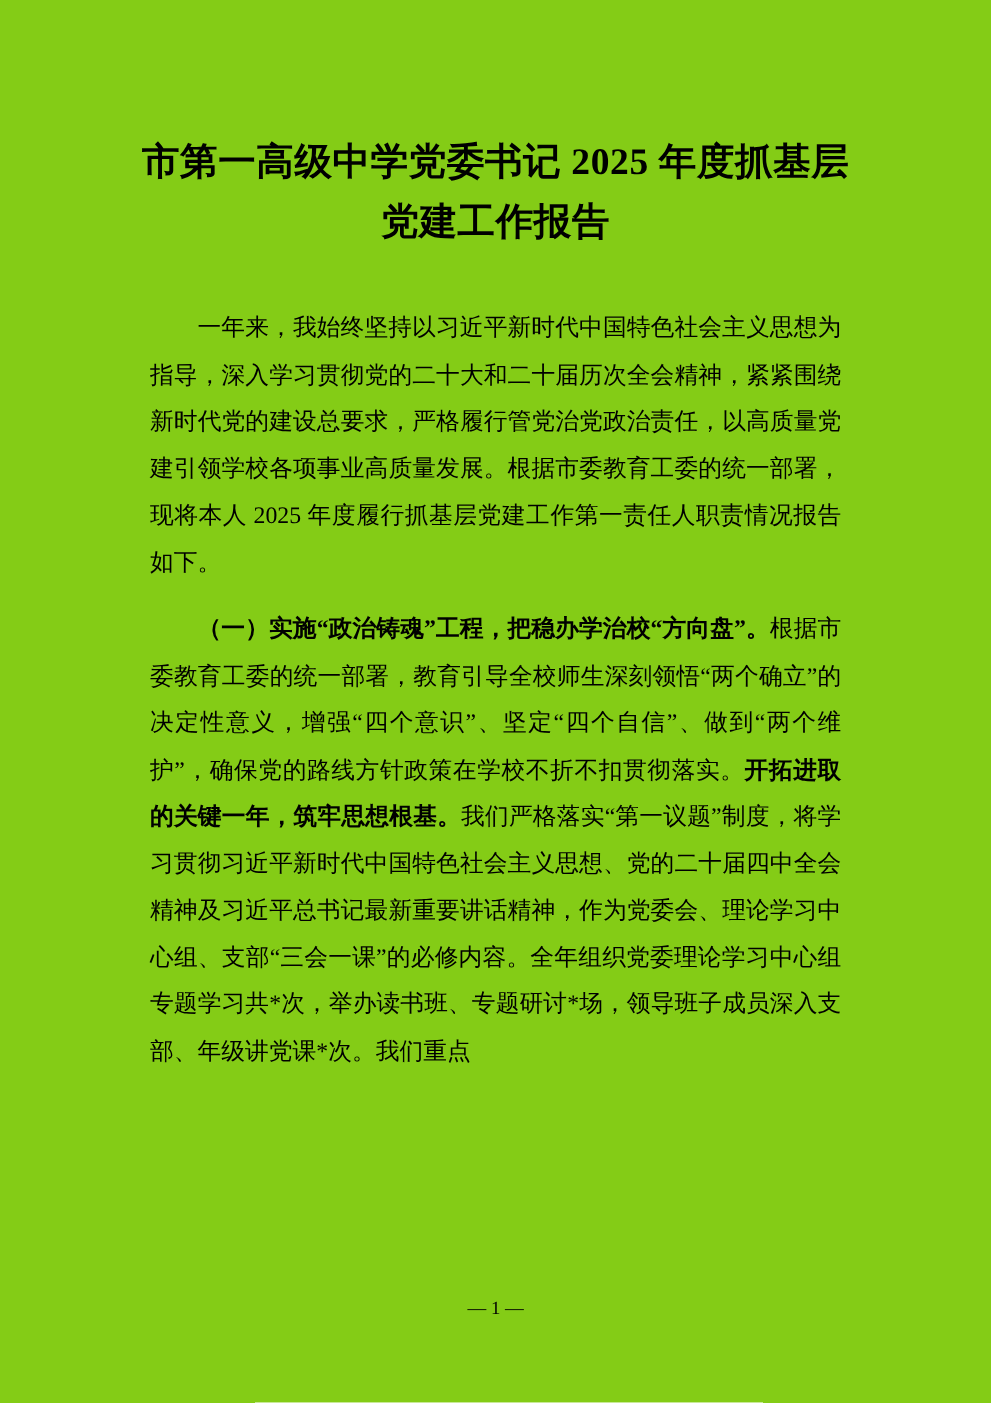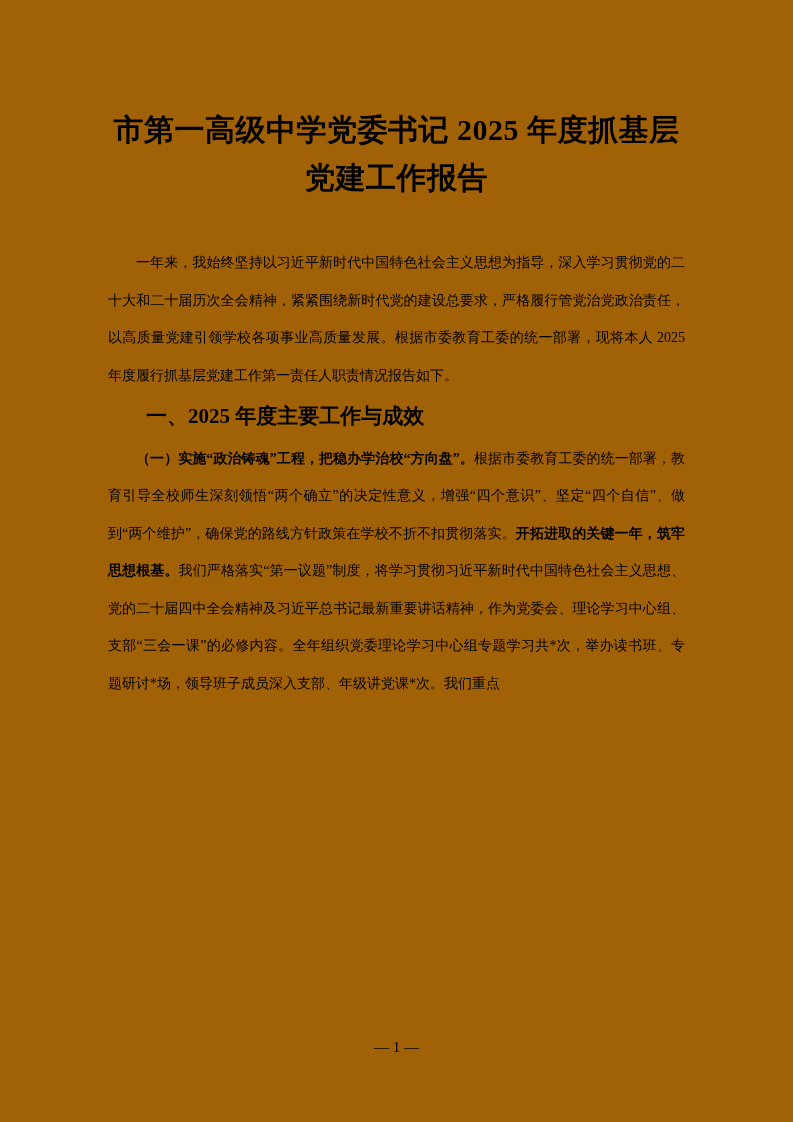--- a/index.html
+++ b/index.html
@@ -4,42 +4,42 @@
 <style>
   html, body {
     margin: 0;
     padding: 0;
     background: #ffffff;
   }
   .page {
     position: relative;
     width: 793px;
     height: 1122px;
-    background: #a16207;
+    background: #84cc16;
     overflow: hidden;
     font-family: "Liberation Serif", serif;
     color: #000000;
   }
   .content {
     position: absolute;
     left: 104px;
     right: 104px;
     top: 106px;
   }
   .doc-title {
     margin: 0 0 42px 0;
     font-size: 30px;
     line-height: 48px;
     font-weight: bold;
     text-align: center;
     letter-spacing: 0.5px;
   }
   .para {
-    margin: 4px;
-    font-size: 14px;
+    margin: 16px;
+    font-size: 19px;
     line-height: 37.5px;
     text-align: justify;
     text-indent: 2em;
   }
   .section-heading {
     margin: 0;
     font-size: 21px;
     line-height: 37.5px;
     font-weight: bold;
     text-indent: 2em;
@@ -62,21 +62,20 @@
 </head>
 <body>
 
 <div class="page">
   <div class="content">
 
     <h1 class="doc-title">市第一高级中学党委书记 2025 年度抓基层党建工作报告</h1>
 
     <p class="para">一年来，我始终坚持以习近平新时代中国特色社会主义思想为指导，深入学习贯彻党的二十大和二十届历次全会精神，紧紧围绕新时代党的建设总要求，严格履行管党治党政治责任，以高质量党建引领学校各项事业高质量发展。根据市委教育工委的统一部署，现将本人 2025 年度履行抓基层党建工作第一责任人职责情况报告如下。</p>
 
-    <h2 class="section-heading">一、2025 年度主要工作与成效</h2>
 
 
     <p class="para"><span class="bold-run">（一）实施“政治铸魂”工程，把稳办学治校“方向盘”。</span><span>根据市委教育工委的统一部署，教育引导全校师生深刻领悟“两个确立”的决定性意义，增强“四个意识”、坚定“四个自信”、做到“两个维护”，确保党的路线方针政策在学校不折不扣贯彻落实。</span><span class="bold-run">开拓进取的关键一年，筑牢思想根基。</span><span>我们严格落实“第一议题”制度，将学习贯彻习近平新时代中国特色社会主义思想、党的二十届四中全会精神及习近平总书记最新重要讲话精神，作为党委会、理论学习中心组、支部“三会一课”的必修内容。全年组织党委理论学习中心组专题学习共*次，举办读书班、专题研讨*场，领导班子成员深入支部、年级讲党课*次。我们重点</span></p>
 
   </div>
 
   <div class="page-footer">— 1 —</div>
 </div>
 
 </body></html>

